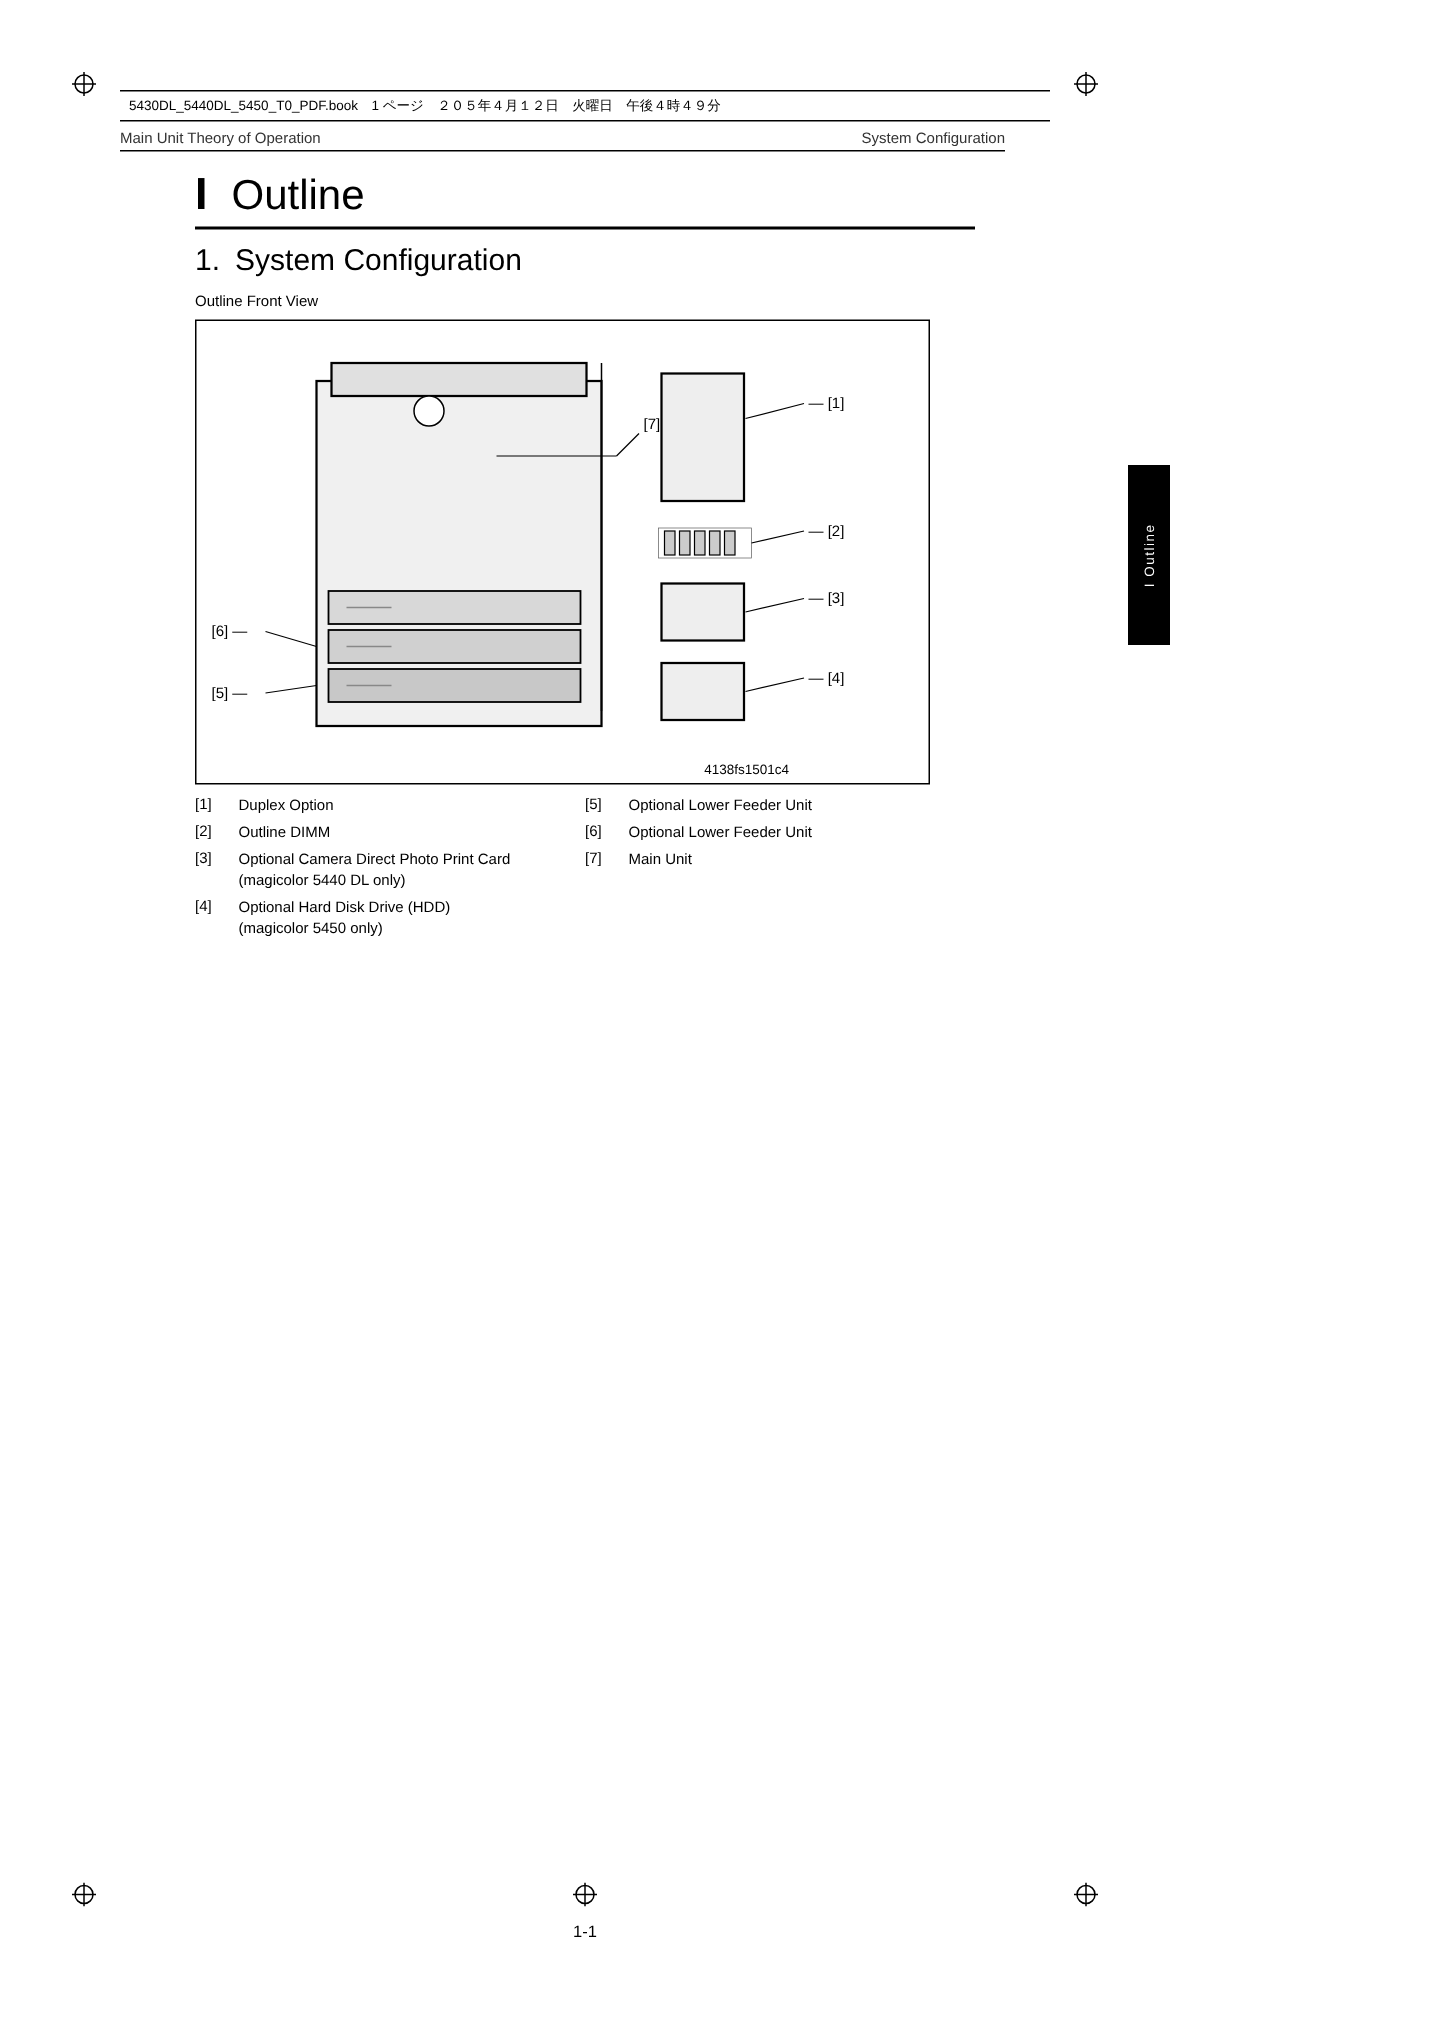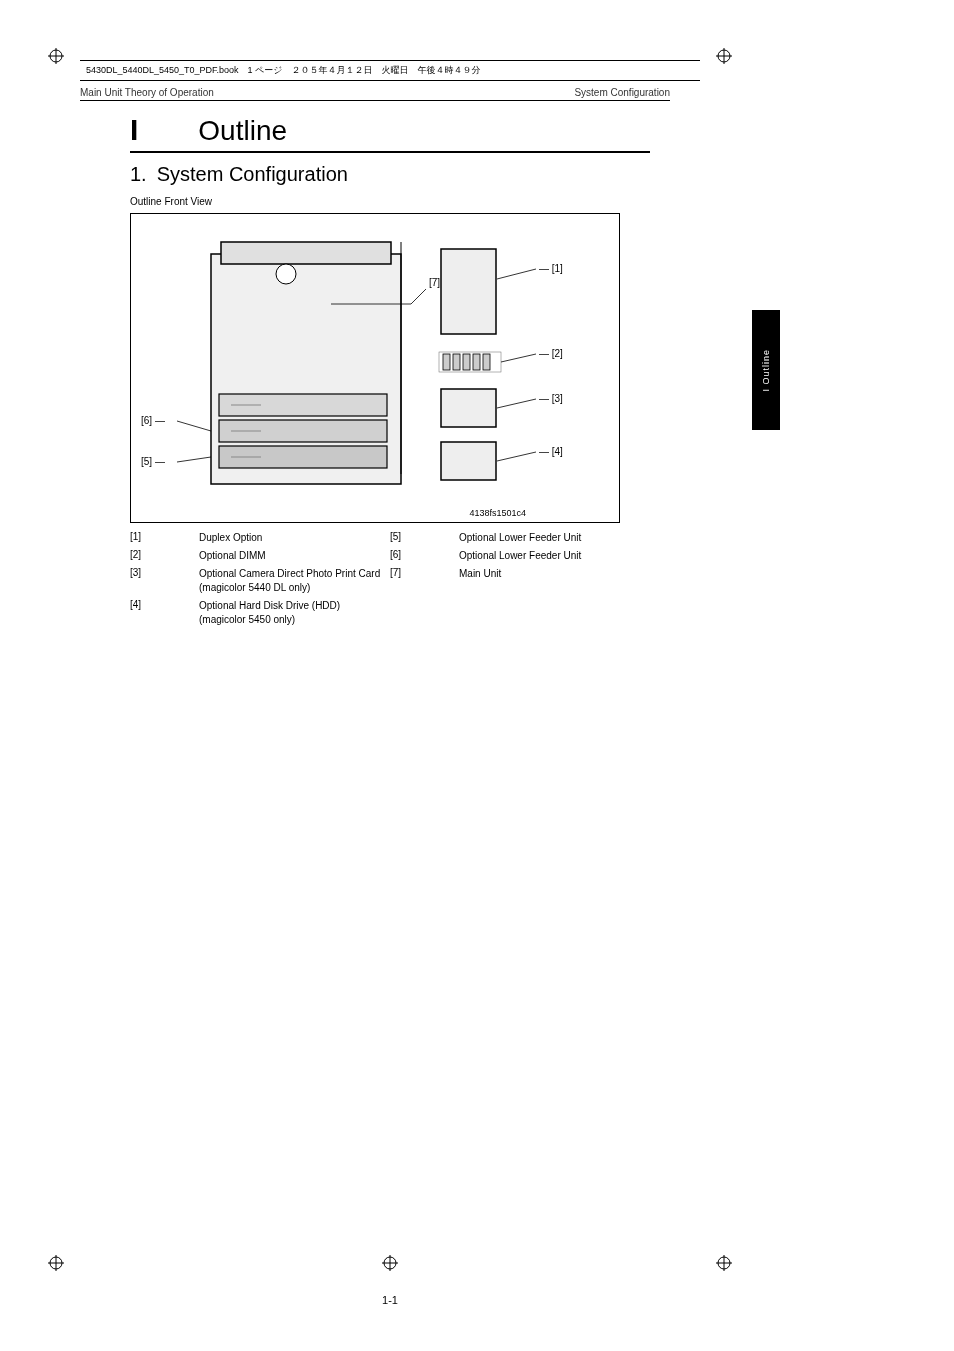--- a/index.html
+++ b/index.html
@@ -39,21 +39,20 @@
       align-items: flex-start;
       gap: 4px;
     }
     .parts-item-num {
       min-width: 25px;
       font-size: 10px;
     }
     .parts-item-desc {
       font-size: 10px;
       line-height: 1.4;
-      margin-left: 40px;
     }
   </style>
 </head>
 <body>
 
 <div class="page-wrapper">
 
   <div style="position:absolute;top:48px;left:48px;width:16px;height:16px;">
     <svg width="16" height="16">
         <circle cx="8" cy="8" r="6" fill="none" stroke="#000" stroke-width="1"></circle>
@@ -100,21 +99,21 @@
     <span style="font-size:10px;color:#333;">Main Unit Theory of Operation</span>
     <span style="font-size:10px;color:#333;">System Configuration</span>
   </div>
 
   <div style="margin-left:30px;margin-right:60px;margin-top:2px;border-bottom:1px solid #000;"></div>
 
   <div style="margin-left:80px;margin-right:80px;margin-top:12px;">
 
     <div style="display:flex;align-items:baseline;gap:16px;border-bottom:2px solid #000;padding-bottom:4px;margin-bottom:10px;">
       <span style="font-size:30px;font-weight:bold;">I</span>
-      <span style="font-size:28px;font-weight:normal;margin-left:44px;">Outline</span>
+      <span style="font-size:28px;font-weight:normal;">Outline</span>
     </div>
 
     <div style="margin-bottom:10px;display:flex;align-items:baseline;gap:10px;">
       <span style="font-size:20px;font-weight:normal;">1.</span>
       <span style="font-size:20px;font-weight:normal;">System Configuration</span>
     </div>
 
     <div style="font-size:10px;margin-bottom:6px;">Outline Front View</div>
 
     <div style="border:1px solid #000;width:490px;height:310px;position:relative;background:#fff;">
@@ -176,21 +175,21 @@
     </div>
 
     <div class="parts-list">
       <div class="parts-col">
         <div class="parts-item">
           <span class="parts-item-num">[1]</span>
           <span class="parts-item-desc">Duplex Option</span>
         </div>
         <div class="parts-item">
           <span class="parts-item-num">[2]</span>
-          <span class="parts-item-desc">Optional DIMM</span>
+          <span class="parts-item-desc">Outline DIMM</span>
         </div>
         <div class="parts-item">
           <span class="parts-item-num">[3]</span>
           <span class="parts-item-desc">Optional Camera Direct Photo Print Card<br>(magicolor 5440 DL only)</span>
         </div>
         <div class="parts-item">
           <span class="parts-item-num">[4]</span>
           <span class="parts-item-desc">Optional Hard Disk Drive (HDD)<br>(magicolor 5450 only)</span>
         </div>
       </div>
@@ -209,15 +208,15 @@
         </div>
       </div>
     </div>
 
   </div>
 
   <div style="position:absolute;right:0;top:310px;width:28px;height:120px;background:#000;display:flex;align-items:center;justify-content:center;">
     <span style="color:#fff;font-size:9px;writing-mode:vertical-rl;text-orientation:mixed;transform:rotate(180deg);white-space:nowrap;letter-spacing:1px;">I Outline</span>
   </div>
 
-  <div style="position:absolute;bottom:45px;left:50%;transform:translateX(-50%);">1-1</div>
+  <div style="position:absolute;bottom:57px;left:50%;transform:translateX(-50%);">1-1</div>
 
 </div>
 
 </body></html>

